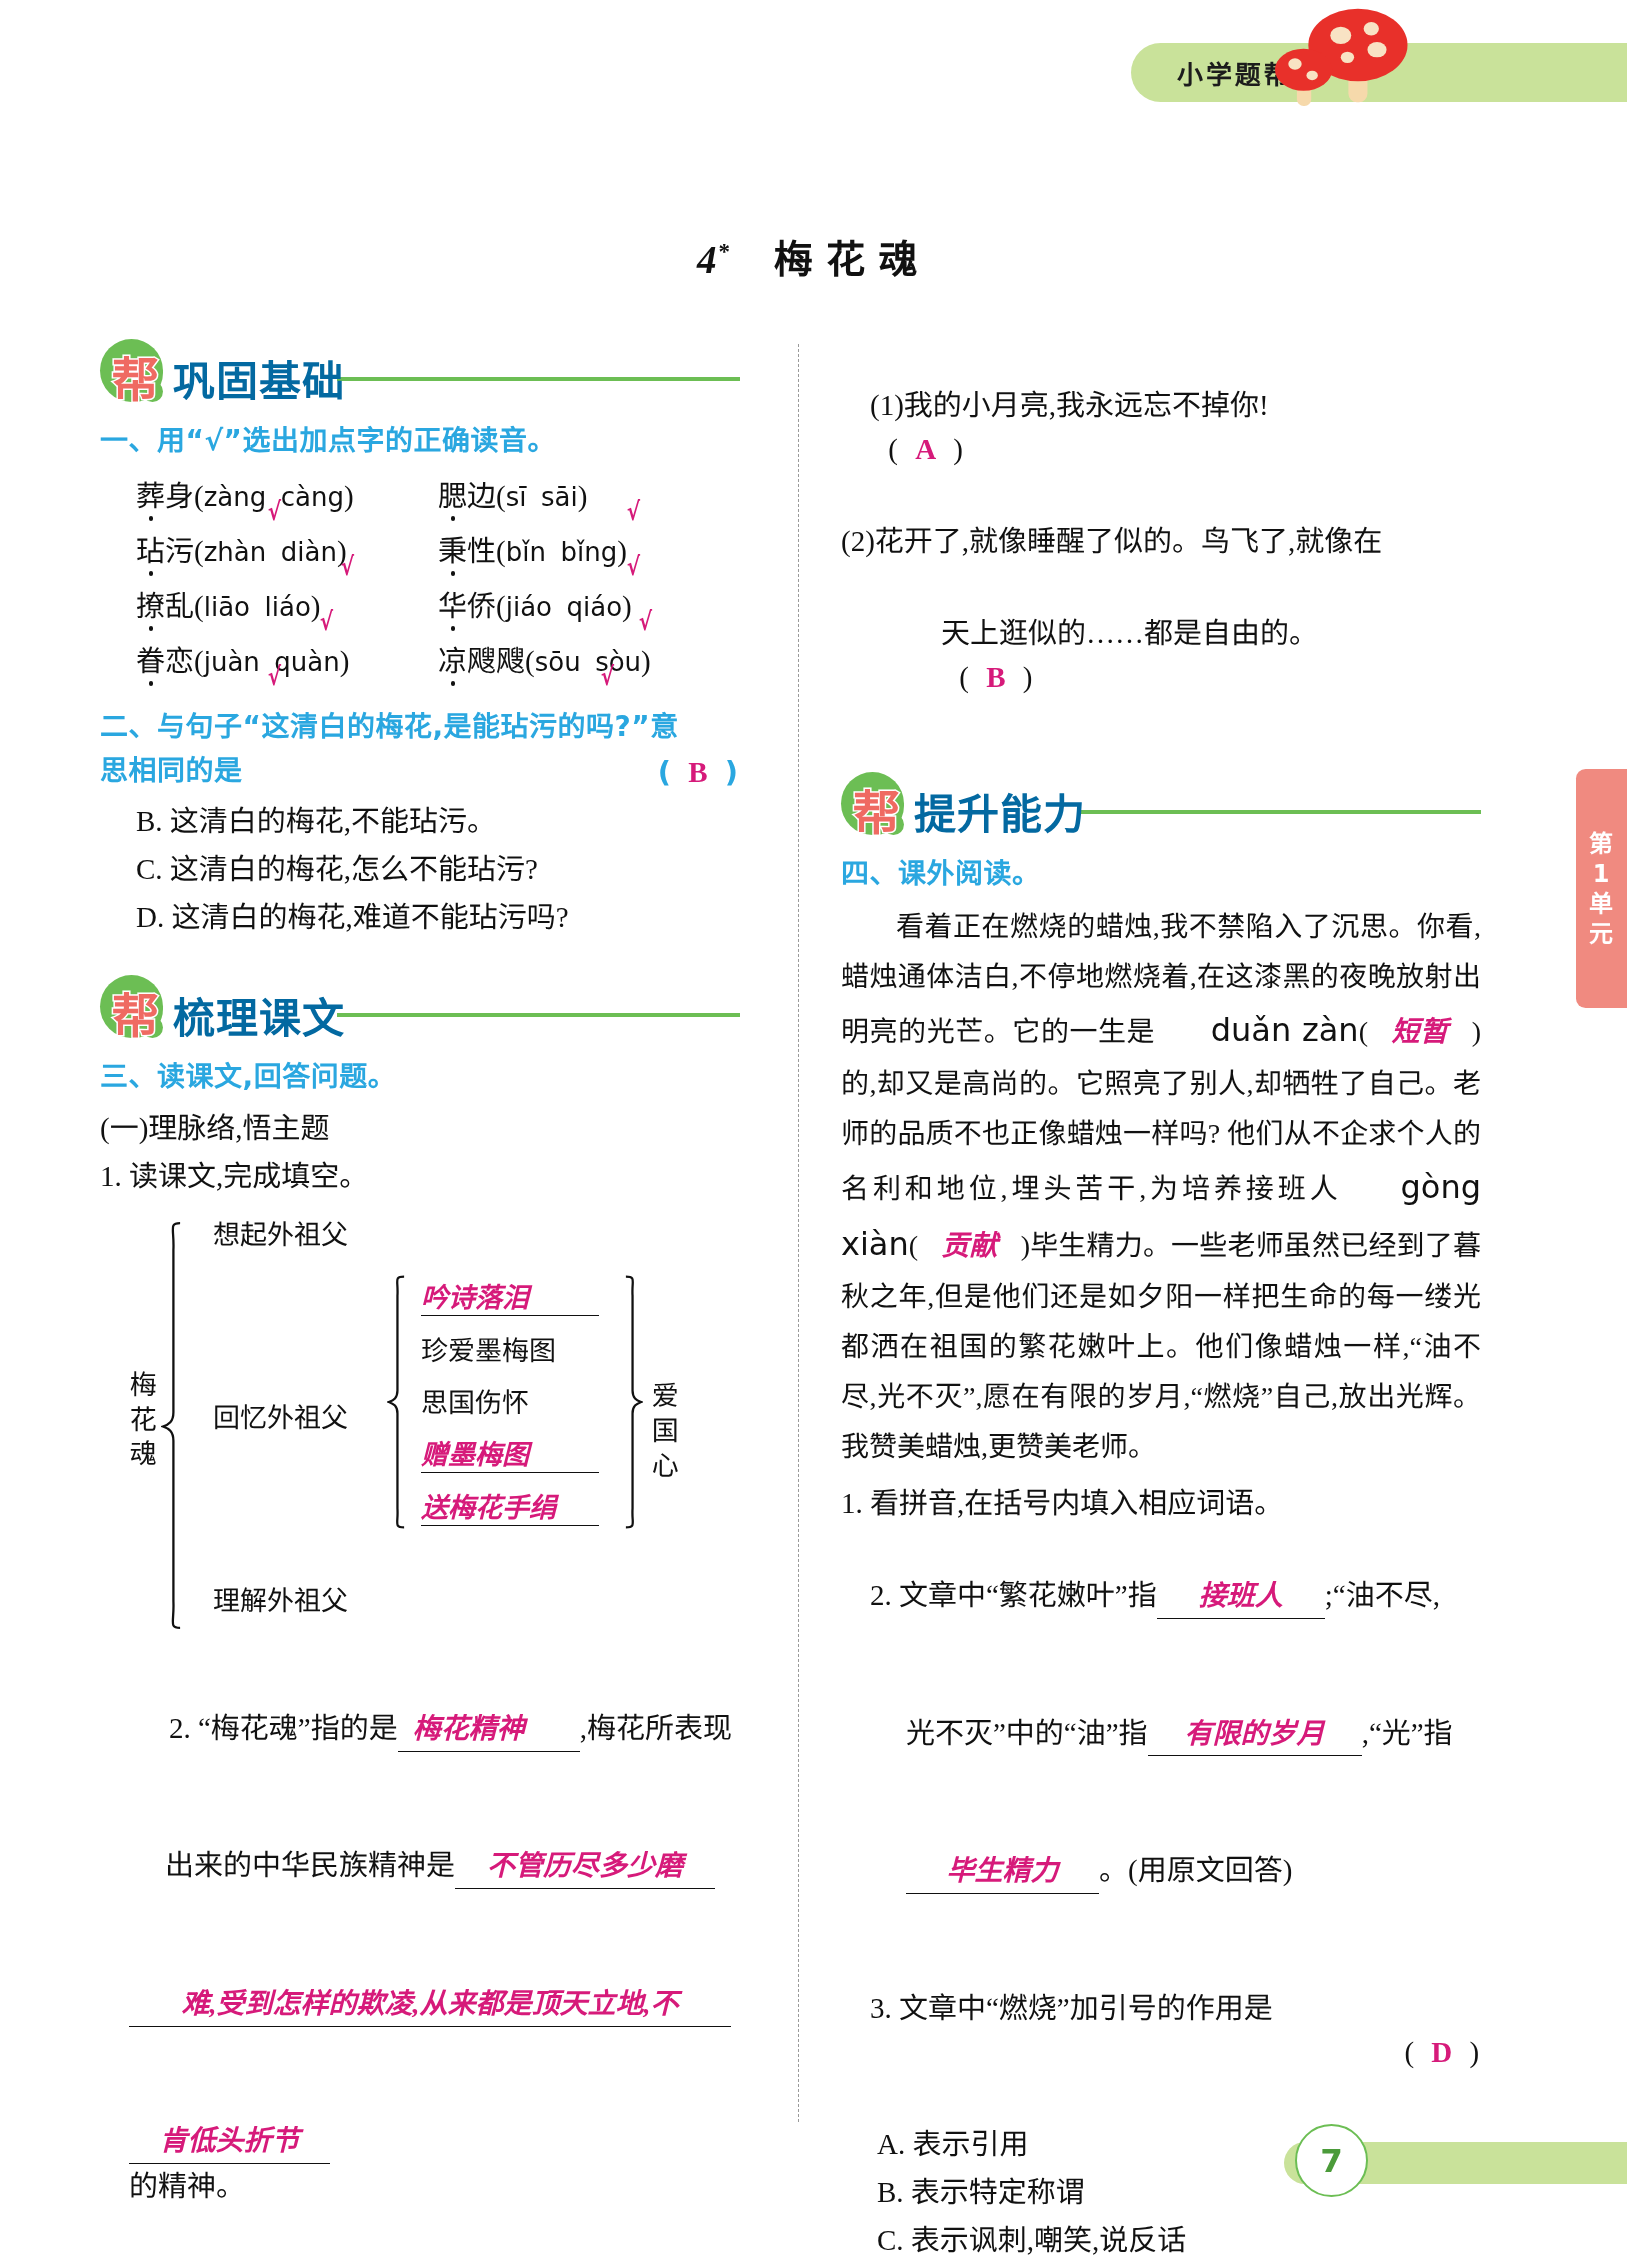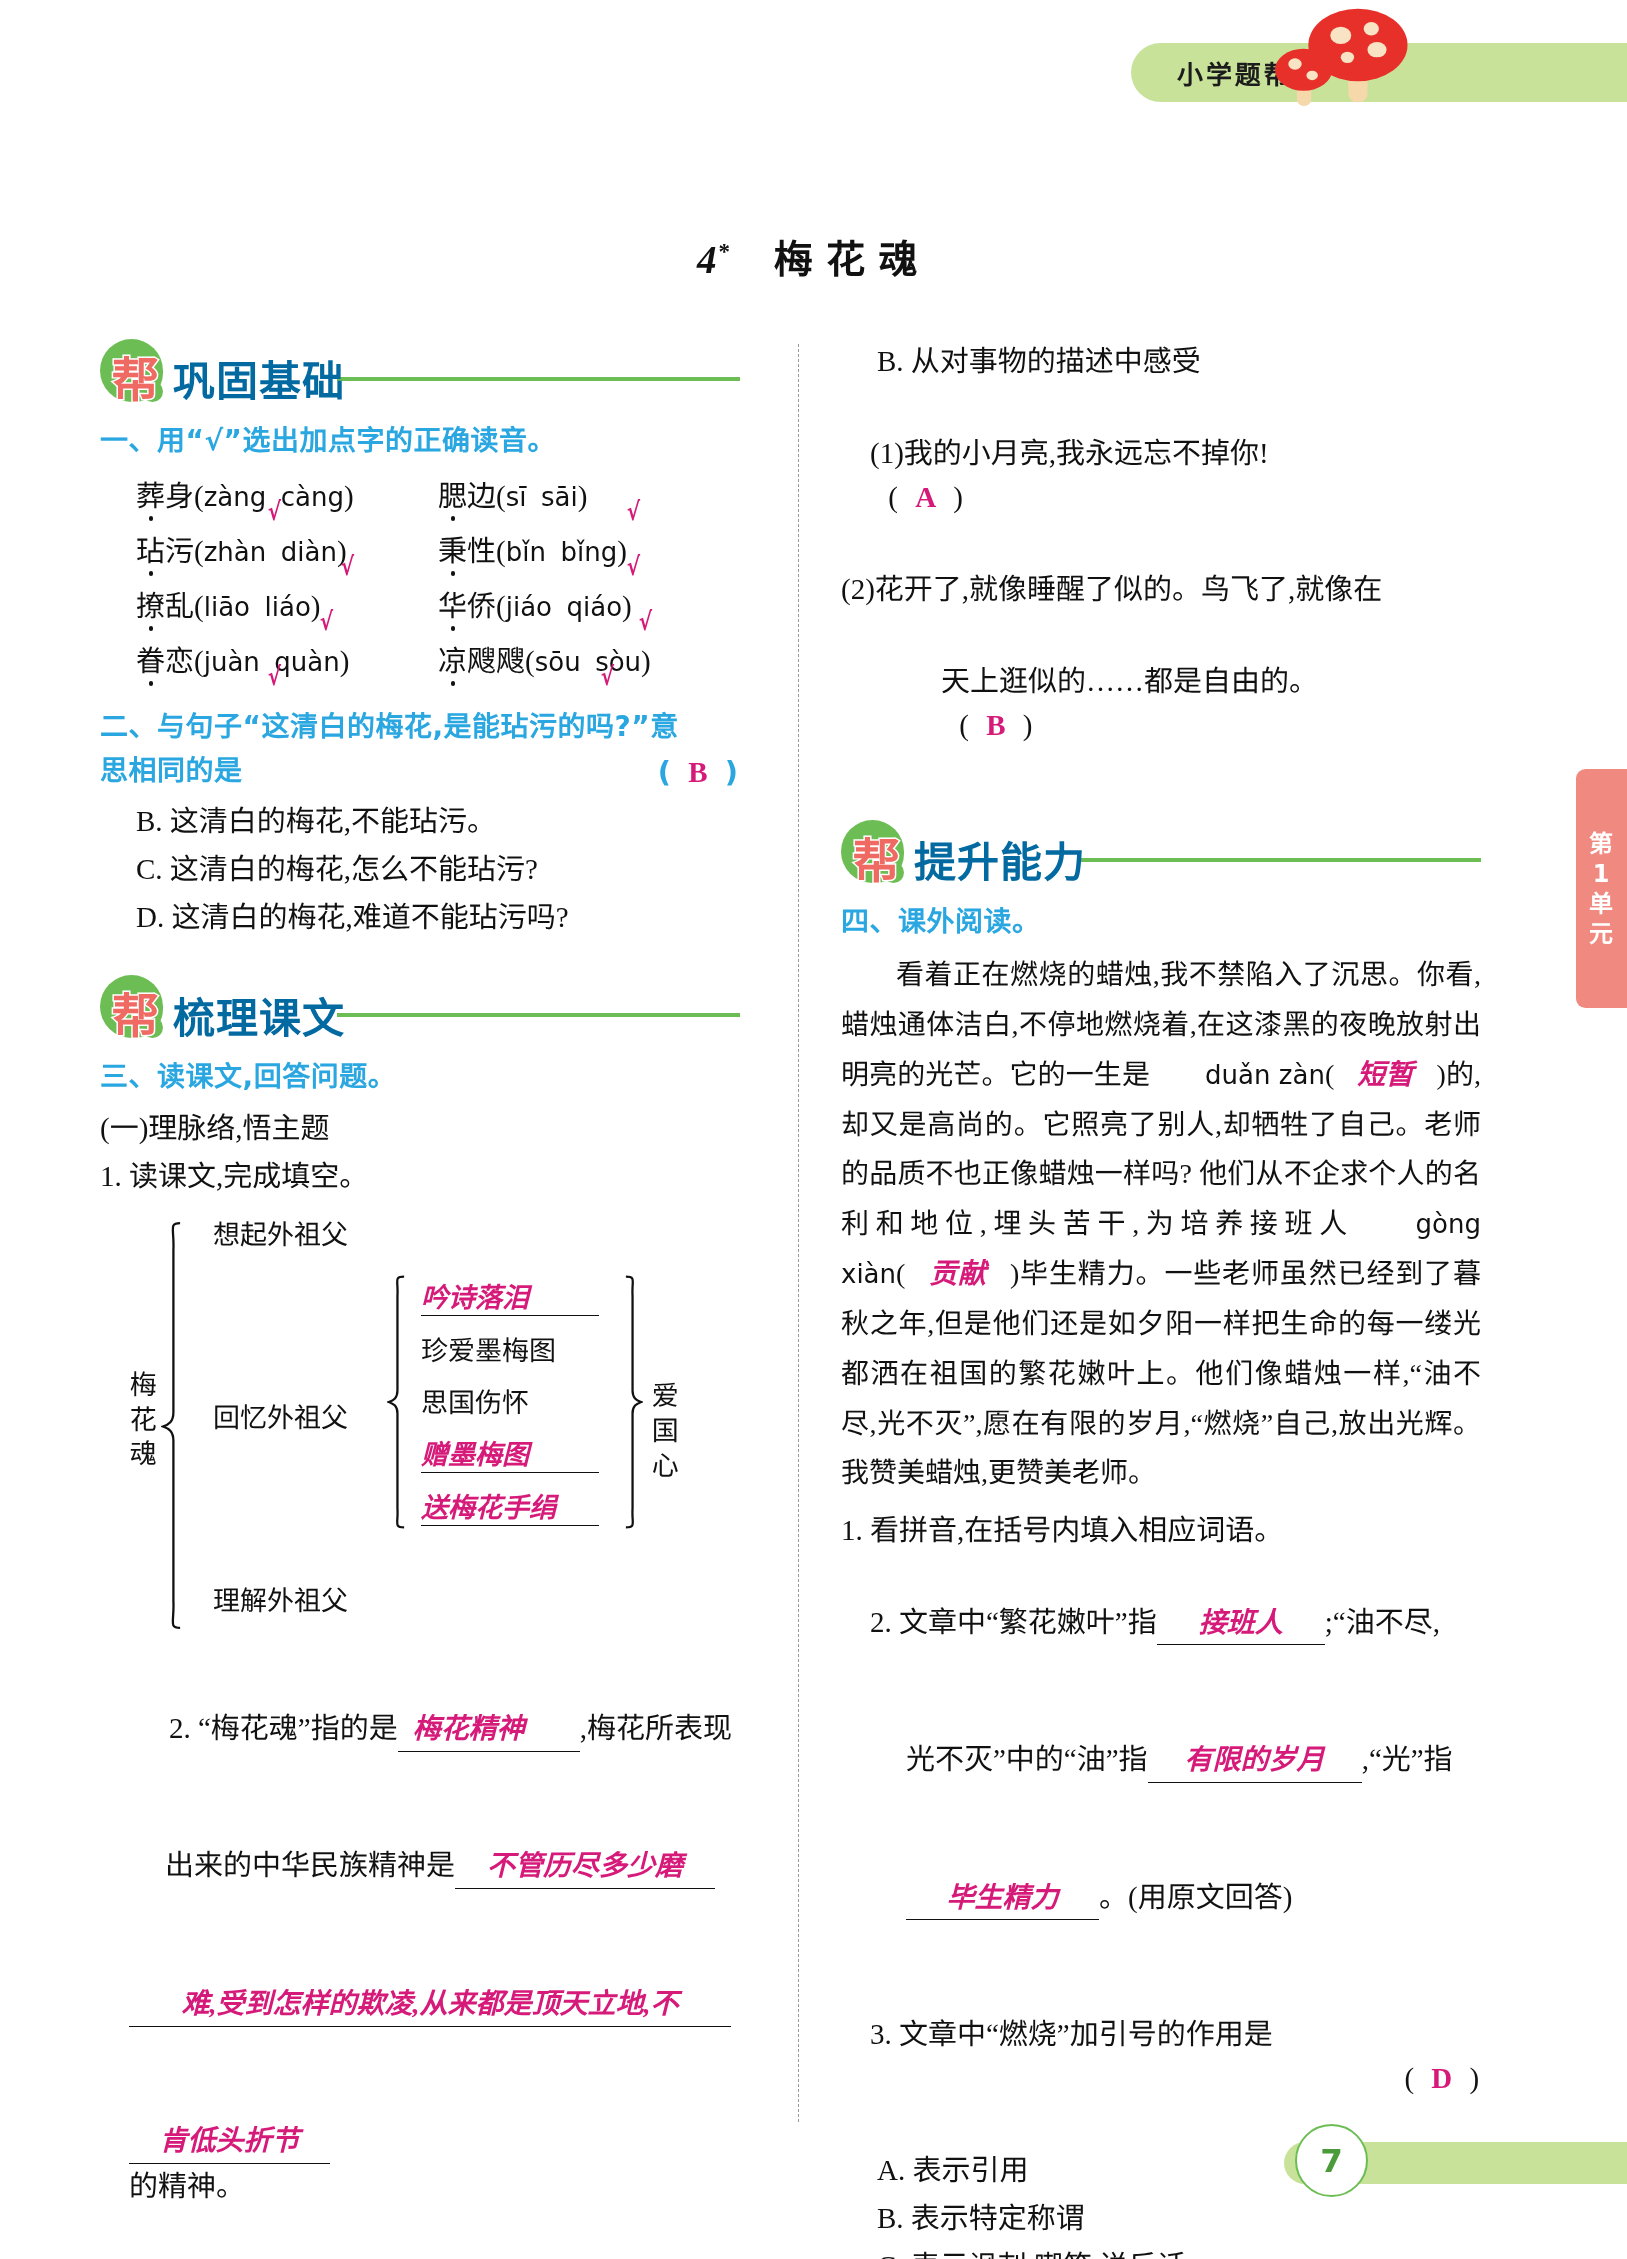--- a/index.html
+++ b/index.html
@@ -244,21 +244,21 @@
   
   .passage {
     font-family: "Liberation Serif", serif;
     font-size: 28px;
     line-height: 1.78;
     text-align: justify;
   }
   .passage p { margin: 0; text-indent: 55px; }
   .pinyin {
     font-family: "DejaVu Sans", sans-serif;
-    font-size: 26px;
+    font-size: 32px;
     margin-left: 48px;
   }
   .paren-fill {
     color: #d61a7a;
     font-family: "Liberation Serif", serif;
     font-weight: bold;
     font-style: italic;
     padding: 0 23px;
   }
 
@@ -431,21 +431,20 @@
   </div>
   <div class="line">
     <span class="blank hw" style="width:201px;">肯低头折节</span>
     <span>的精神。</span>
   </div>
 
 </div>
 
 <div class="col col-right">
 
-  <div class="line indent1">B. 从对事物的描述中感受</div>
 
   <div class="line">
     <span>(1)我的小月亮,我永远忘不掉你!</span>
     <span class="ans-paren">&nbsp;&nbsp;(<span class="ans">A</span>)</span>
   </div>
   <div class="line">(2)花开了,就像睡醒了似的。鸟飞了,就像在</div>
   <div class="line indent2">
     <span>天上逛似的……都是自由的。</span>
     <span class="ans-paren">&nbsp;&nbsp;(<span class="ans">B</span>)</span>
   </div>

